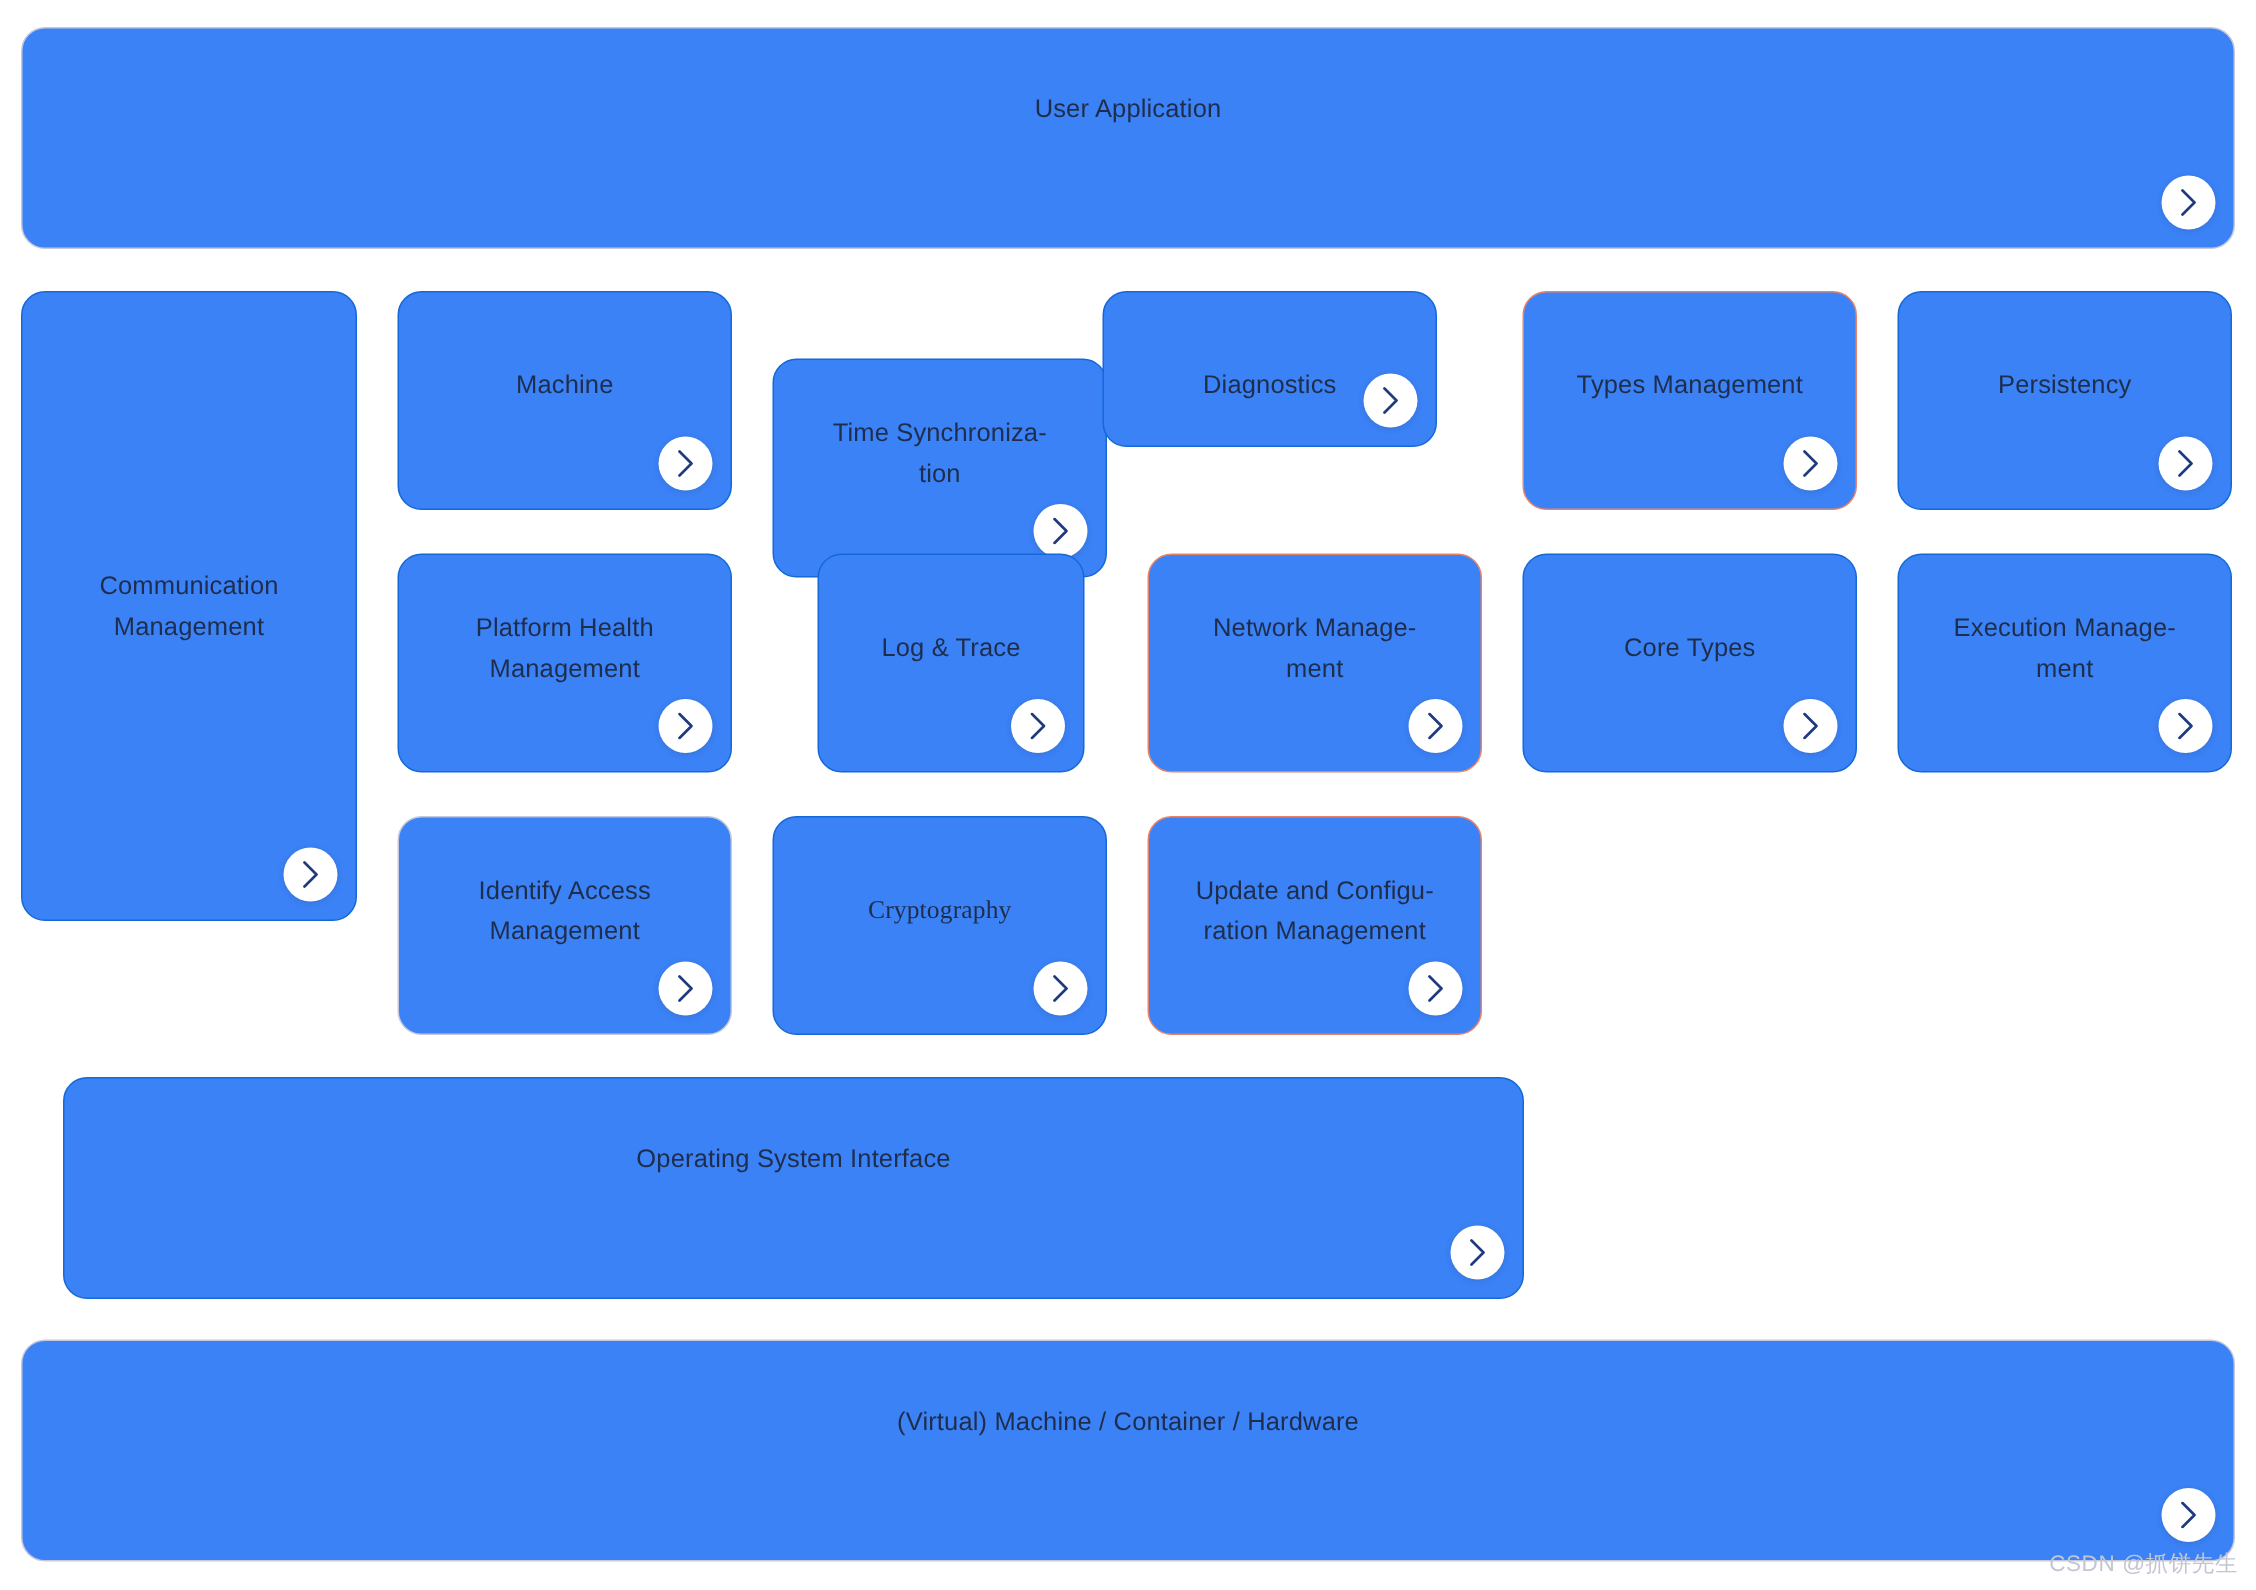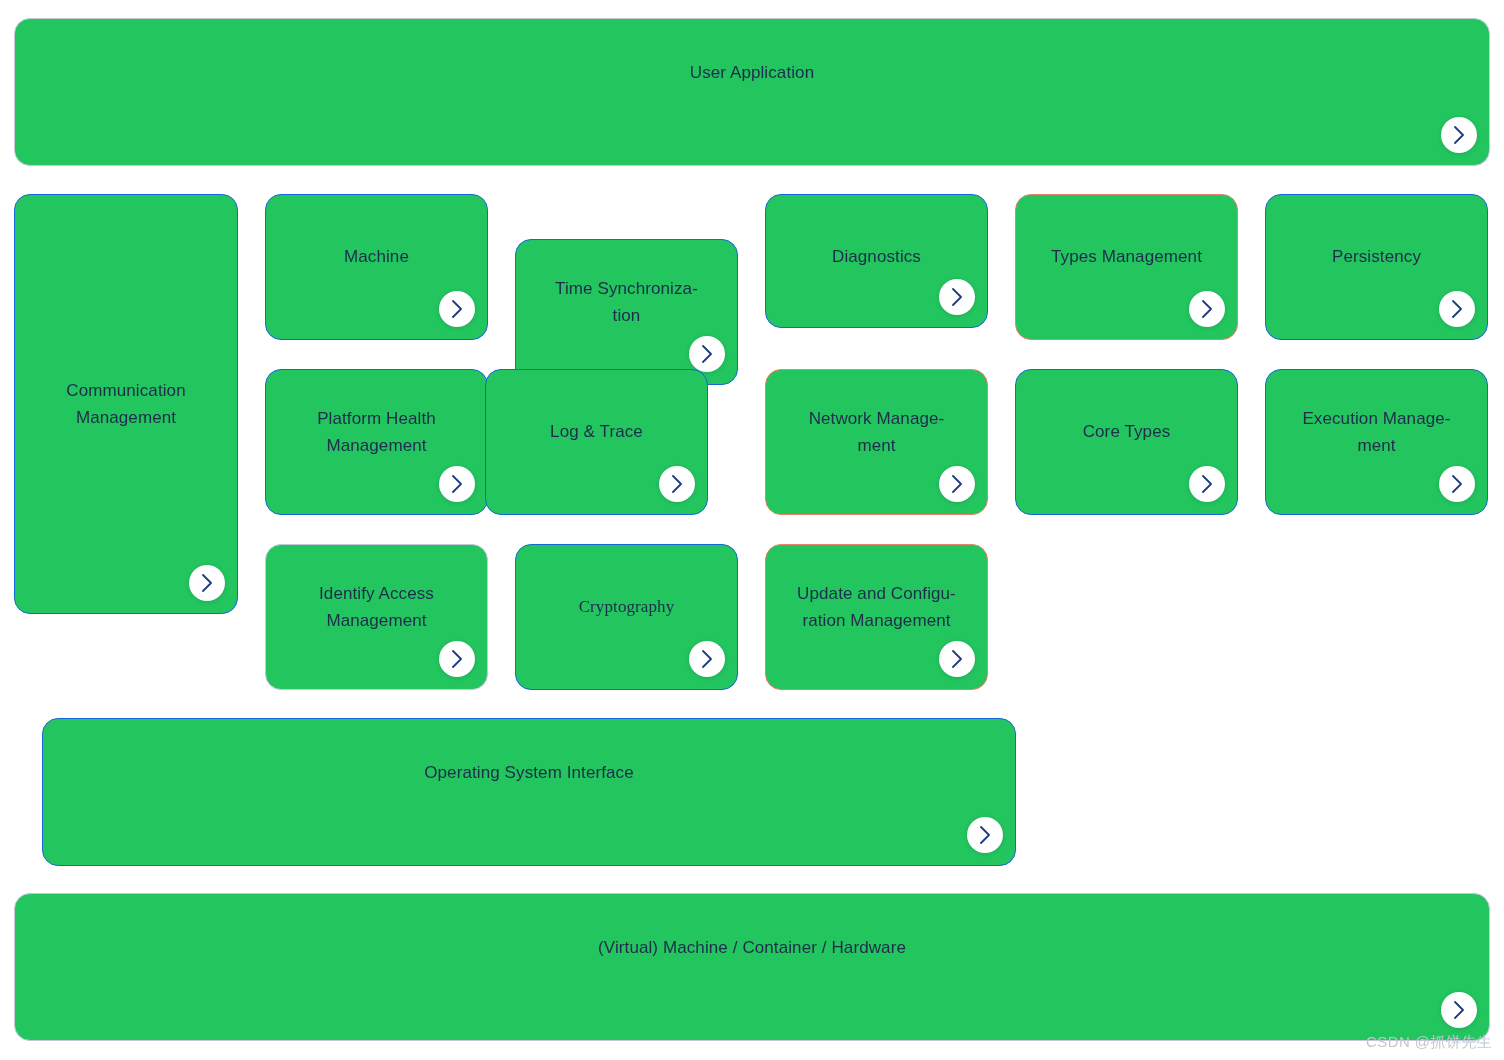--- a/index.html
+++ b/index.html
@@ -22,21 +22,21 @@
     position: absolute;
     inset: 0;
     width: 1504px;
     height: 1060px;
   }
 
   
   .card {
     position: absolute;
     box-sizing: border-box;
-    background: #22c55e;
+    background: #3b82f6;
     border: 1px solid #c5c8da;
     border-radius: 16px;
     display: block;
   }
   .card.blue   { border-color: #1569d6; }
   .card.orange { border-color: #e8836a; }
   .card.grey   { border-color: #c5c8da; }
 
   .card-label {
     position: absolute;
@@ -130,21 +130,21 @@
   <div class="card tile two blue" style="left:515px; top:194px; width:223px; height:146px;margin-top:45px;">
     <div class="card-label">Time Synchroniza-
 tion</div>
     <div class="chev">
       <svg width="12" height="18" viewBox="0 0 12 18" aria-hidden="true">
         <path d="M2 1 L10 9 L2 17" fill="none" stroke="#1f3b80" stroke-width="1.8" stroke-linecap="round" stroke-linejoin="round"></path>
       </svg>
     </div>
   </div>
 
-  <div class="card tile blue" style="left:765px; top:194px; width:223px; height:134px;">
+  <div class="card tile blue" style="left:735px; top:194px; width:223px; height:104px;">
     <div class="card-label">Diagnostics</div>
     <div class="chev">
       <svg width="12" height="18" viewBox="0 0 12 18" aria-hidden="true">
         <path d="M2 1 L10 9 L2 17" fill="none" stroke="#1f3b80" stroke-width="1.8" stroke-linecap="round" stroke-linejoin="round"></path>
       </svg>
     </div>
   </div>
 
   <div class="card tile orange" style="left:1015px; top:194px; width:223px; height:146px;">
     <div class="card-label">Types Management</div>
@@ -167,21 +167,21 @@
   <div class="card tile two blue" style="left:265px; top:369px; width:223px; height:146px;">
     <div class="card-label">Platform Health
 Management</div>
     <div class="chev">
       <svg width="12" height="18" viewBox="0 0 12 18" aria-hidden="true">
         <path d="M2 1 L10 9 L2 17" fill="none" stroke="#1f3b80" stroke-width="1.8" stroke-linecap="round" stroke-linejoin="round"></path>
       </svg>
     </div>
   </div>
 
-  <div class="card tile blue" style="left:485px; top:369px; width:223px; height:146px;padding-left:43px;">
+  <div class="card tile blue" style="left:545px; top:369px; width:178px; height:146px;padding-left:43px;">
     <div class="card-label">Log &amp; Trace</div>
     <div class="chev">
       <svg width="12" height="18" viewBox="0 0 12 18" aria-hidden="true">
         <path d="M2 1 L10 9 L2 17" fill="none" stroke="#1f3b80" stroke-width="1.8" stroke-linecap="round" stroke-linejoin="round"></path>
       </svg>
     </div>
   </div>
 
   <div class="card tile two orange" style="left:765px; top:369px; width:223px; height:146px;">
     <div class="card-label">Network Manage-

